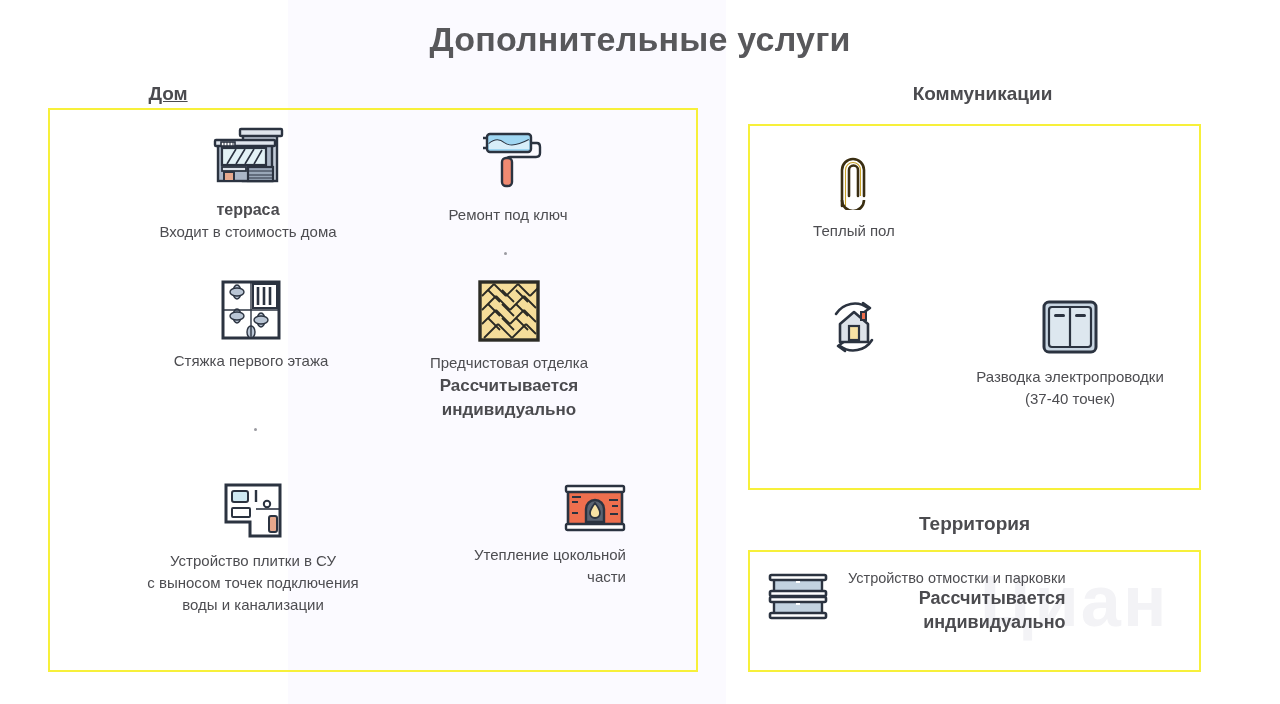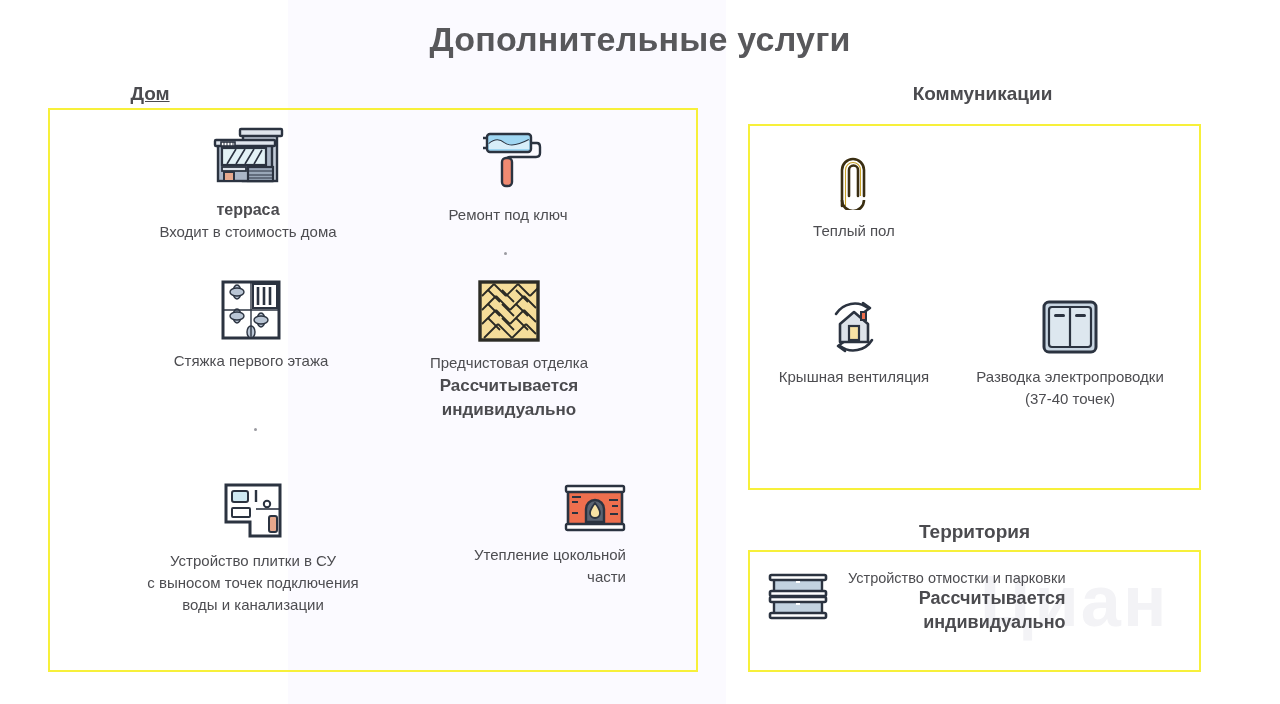--- a/index.html
+++ b/index.html
@@ -41,23 +41,23 @@
     letter-spacing: 0.2px;
   }
 
   .section-head {
     position: absolute;
     font-size: 19px;
     font-weight: 700;
     color: #4b4b4f;
     text-align: center;
   }
-  #head-house { left: 36px; top: 83px; width: 228px; text-decoration: underline; }
+  #head-house { left: 54px; top: 83px; width: 228px; text-decoration: underline; }
   #head-comm  { left: 756px; top: 83px; width: 453px; }
-  #head-terr  { left: 748px; top: 513px; width: 453px; margin-top: 8px; }
+  #head-terr  { left: 748px; top: 513px; width: 453px; }
 
   .box {
     position: absolute;
     border: 2px solid #f7f03a;
     background: transparent;
   }
   #box-house { left: 48px; top: 108px; width: 650px; height: 564px; }
   #box-comm  { left: 748px; top: 124px; width: 453px; height: 366px; }
   #box-terr  { left: 748px; top: 550px; width: 453px; height: 122px; }
 
@@ -272,21 +272,20 @@
           <path d="M12 16 A22 22 0 0 1 44 10"></path>
           <path d="M48 42 A22 22 0 0 1 16 48"></path>
         </g>
         <path d="M39 5 L46 10 L39 15" fill="none" stroke="#2b3340" stroke-width="2.6" stroke-linejoin="round" stroke-linecap="round"></path>
         <path d="M21 53 L14 48 L21 43" fill="none" stroke="#2b3340" stroke-width="2.6" stroke-linejoin="round" stroke-linecap="round"></path>
         <path d="M30 14 L44 26 V44 H16 V26 Z" fill="#dde3ea" stroke="#2b3340" stroke-width="2.6" stroke-linejoin="round"></path>
         <rect x="25" y="28" width="10" height="14" fill="#f7e2a4" stroke="#2b3340" stroke-width="2.2"></rect>
         <rect x="37" y="14" width="5" height="8" fill="#ee6f4e" stroke="#2b3340" stroke-width="2"></rect>
       </svg>
     </span>
-    <div class="lbl">Крышная вентиляция</div>
   </div>
 
   <div class="cell" id="c-elec">
     <span class="ic">
       <svg width="58" height="58" viewBox="0 0 58 58">
         <rect x="3" y="4" width="52" height="50" rx="5" fill="#c9d6e2" stroke="#2b3340" stroke-width="3"></rect>
         <rect x="8" y="9" width="42" height="40" rx="3" fill="#dde7ef" stroke="#2b3340" stroke-width="2.2"></rect>
         <path d="M29 9 V49" stroke="#2b3340" stroke-width="2.2"></path>
         <rect x="13" y="16" width="11" height="3" rx="1.5" fill="#2b3340"></rect>
         <rect x="34" y="16" width="11" height="3" rx="1.5" fill="#2b3340"></rect>

